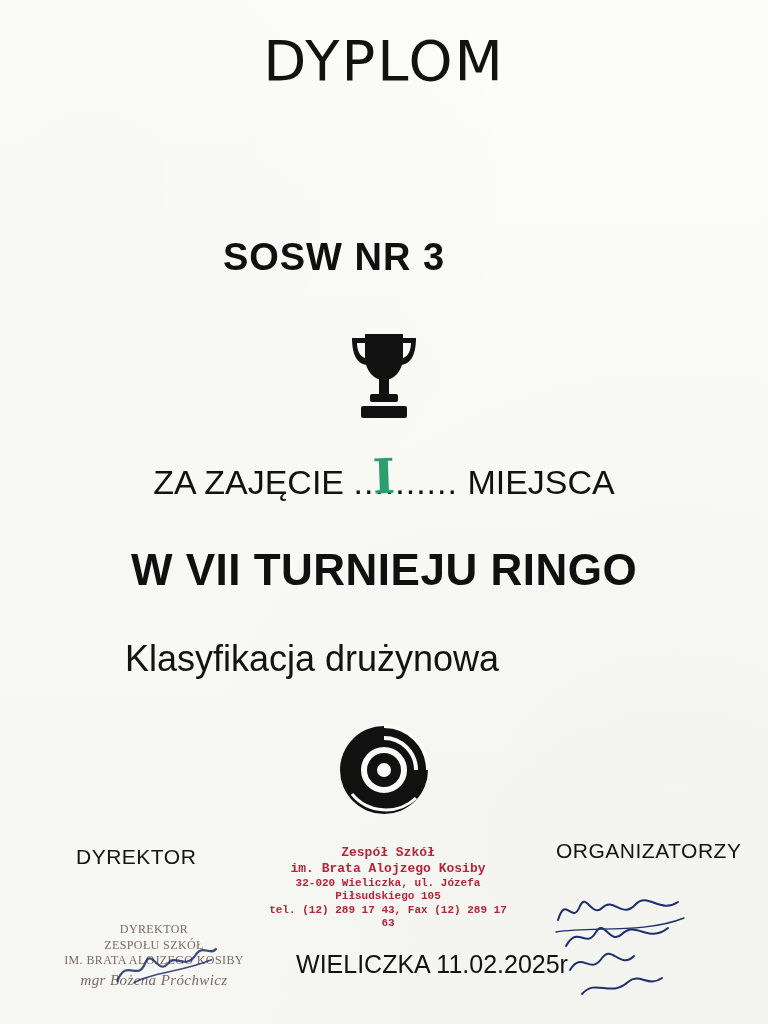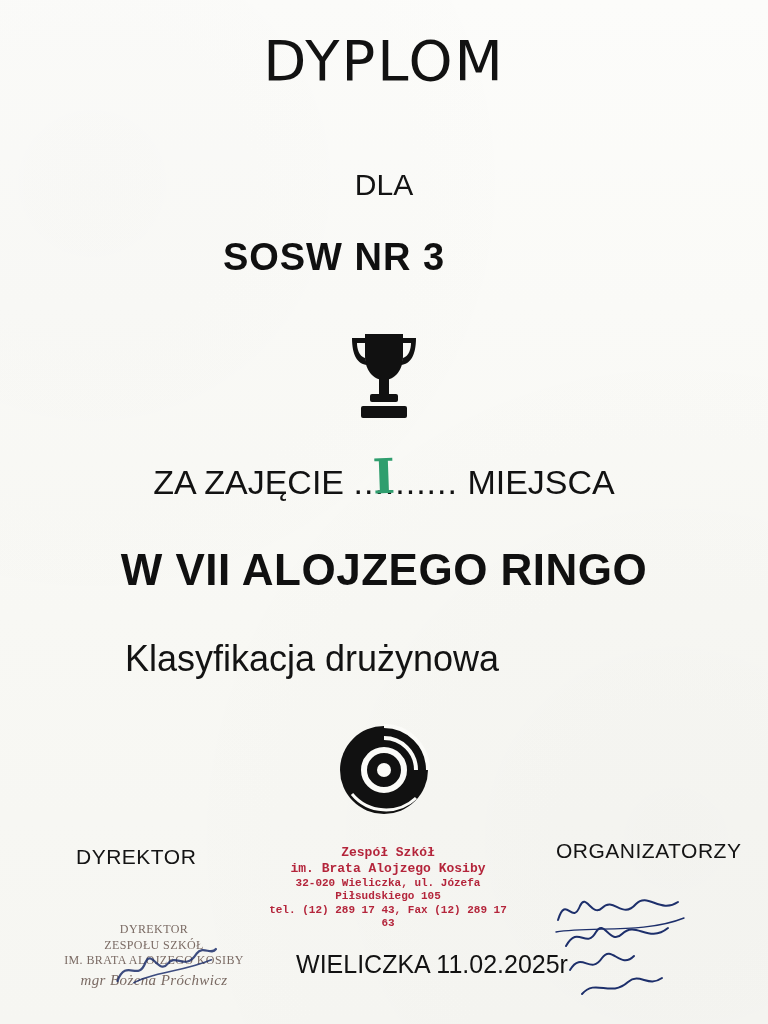--- a/index.html
+++ b/index.html
@@ -206,21 +206,20 @@
 </style>
 </head>
 <body>
 
 <div class="page">
 
   <div class="grain"></div>
 
   <div class="title center">DYPLOM</div>
 
-  <div class="dla center">DLA</div>
 
   <div class="recipient center">SOSW NR 3</div>
 
   <div class="trophy">
     <svg width="78" height="100" viewBox="0 0 78 100">
       <path d="M20 4 h38 v22 c0 14 -8 24 -19 24 c-11 0 -19 -10 -19 -24 z" fill="#111"></path>
       <path d="M20 8 h-13 c0 18 6 26 15 27 l-2 -7 c-6 -2 -8 -9 -8 -15 h8 z" fill="#111"></path>
       <path d="M58 8 h13 c0 18 -6 26 -15 27 l2 -7 c6 -2 8 -9 8 -15 h-8 z" fill="#111"></path>
       <rect x="34" y="49" width="10" height="16" fill="#111"></rect>
       <rect x="25" y="64" width="28" height="8" rx="2" fill="#111"></rect>
@@ -228,21 +227,21 @@
     </svg>
   </div>
 
   <div class="place-line center">
     <span>ZA ZAJĘCIE</span>
     <span class="dots">..........</span>
     <span>MIEJSCA</span>
   </div>
   <div class="handwritten-one">I</div>
 
-  <div class="tournament center">W VII ALOJZEGO RINGO</div>
+  <div class="tournament center">W VII TURNIEJU RINGO</div>
 
   <div class="subtitle center">Klasyfikacja drużynowa</div>
 
   <div class="logo">
     <svg width="92" height="92" viewBox="0 0 92 92">
       <circle cx="46" cy="46" r="44" fill="#111"></circle>
       <circle cx="46" cy="46" r="20" fill="none" stroke="#fbfbf8" stroke-width="6"></circle>
       <circle cx="46" cy="46" r="7" fill="#fbfbf8"></circle>
       <path d="M46 2 a44 44 0 0 1 44 44" fill="none" stroke="#fbfbf8" stroke-width="4"></path>
       <path d="M46 14 a32 32 0 0 1 32 32" fill="none" stroke="#fbfbf8" stroke-width="4"></path>

